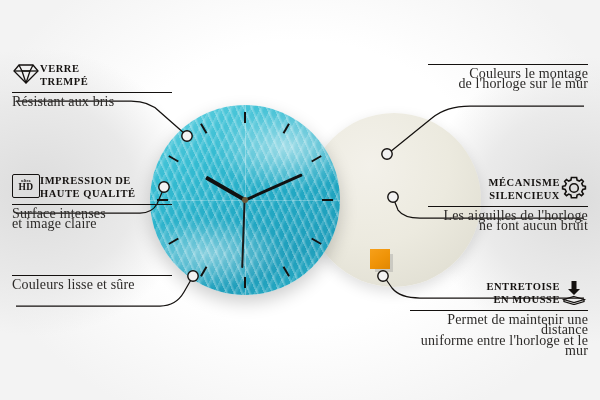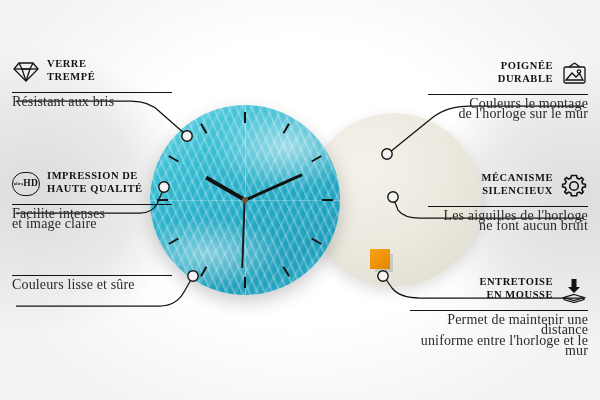--- a/index.html
+++ b/index.html
@@ -112,22 +112,21 @@
   
   .feature {
     position: absolute;
     width: 160px;
   }
   .feature.left  { left: 12px;  text-align: left; }
   .feature.right { right: 12px; text-align: right; }
 
   .f-head {
     display: flex;
-    align-items: flex-start;
-    gap: 7px;
+    align-items: flex-end;
     min-height: 30px;
   }
   .feature.right .f-head { flex-direction: row-reverse; }
 
   .f-icon {
     flex: 0 0 auto;
     width: 28px; height: 28px;
     display: flex;
     align-items: center;
     justify-content: center;
@@ -148,23 +147,23 @@
   }
   .f-desc {
     font-size: 14px;
     line-height: 10.4px;
     color: #2c2a28;
     letter-spacing: 0.15px;
   }
   .hd-badge {
     width: 26px; height: 22px;
     border: 1.4px solid #14110f;
-    border-radius: 12px;
+    border-radius: 2px;
     display: flex;
-    flex-direction: row;
+    flex-direction: column;
     align-items: center;
     justify-content: center;
     line-height: 1;
   }
   .hd-badge .u { font-size: 4px; font-weight: bold; letter-spacing: 0.2px; }
   .hd-badge .h { font-size: 9.5px; font-weight: bold; letter-spacing: 0.3px; }
 </style>
 </head>
 <body>
 
@@ -249,48 +248,33 @@
           <span class="h">HD</span>
         </span>
       </span>
       <div class="f-title">
         <div>IMPRESSION DE</div>
         <div>HAUTE QUALITÉ</div>
       </div>
     </div>
     <div class="f-rule"></div>
     <div class="f-desc">
-      <div>Facilite intenses</div>
+      <div>Surface intenses</div>
       <div>et image claire</div>
     </div>
   </div>
 
   <div class="feature left" style="top:271px">
     <div class="f-rule"></div>
     <div class="f-desc">
       <div>Couleurs lisse et sûre</div>
     </div>
   </div>
 
   <div class="feature right" style="top:60px">
-    <div class="f-head">
-      <span class="f-icon">
-        <svg width="27" height="24" viewBox="0 0 27 24" fill="none" stroke="currentColor" stroke-width="1.3">
-          <path d="M13.5 1 L8 5"></path>
-            <path d="M13.5 1 L19 5"></path>
-          <rect x="3" y="5" width="21" height="16" rx="1.5"></rect>
-          <path d="M5 18 L11 11 L15 15 L18.5 11.5 L22 18 Z"></path>
-          <circle cx="18" cy="9.5" r="1.7"></circle>
-        </svg>
-      </span>
-      <div class="f-title">
-        <div>POIGNÉE</div>
-        <div>DURABLE</div>
-      </div>
-    </div>
     <div class="f-rule"></div>
     <div class="f-desc">
       <div>Couleurs le montage</div>
       <div>de l'horloge sur le mur</div>
     </div>
   </div>
 
   <div class="feature right" style="top:276px; width:178px">
     <div class="f-head">
       <span class="f-icon">

